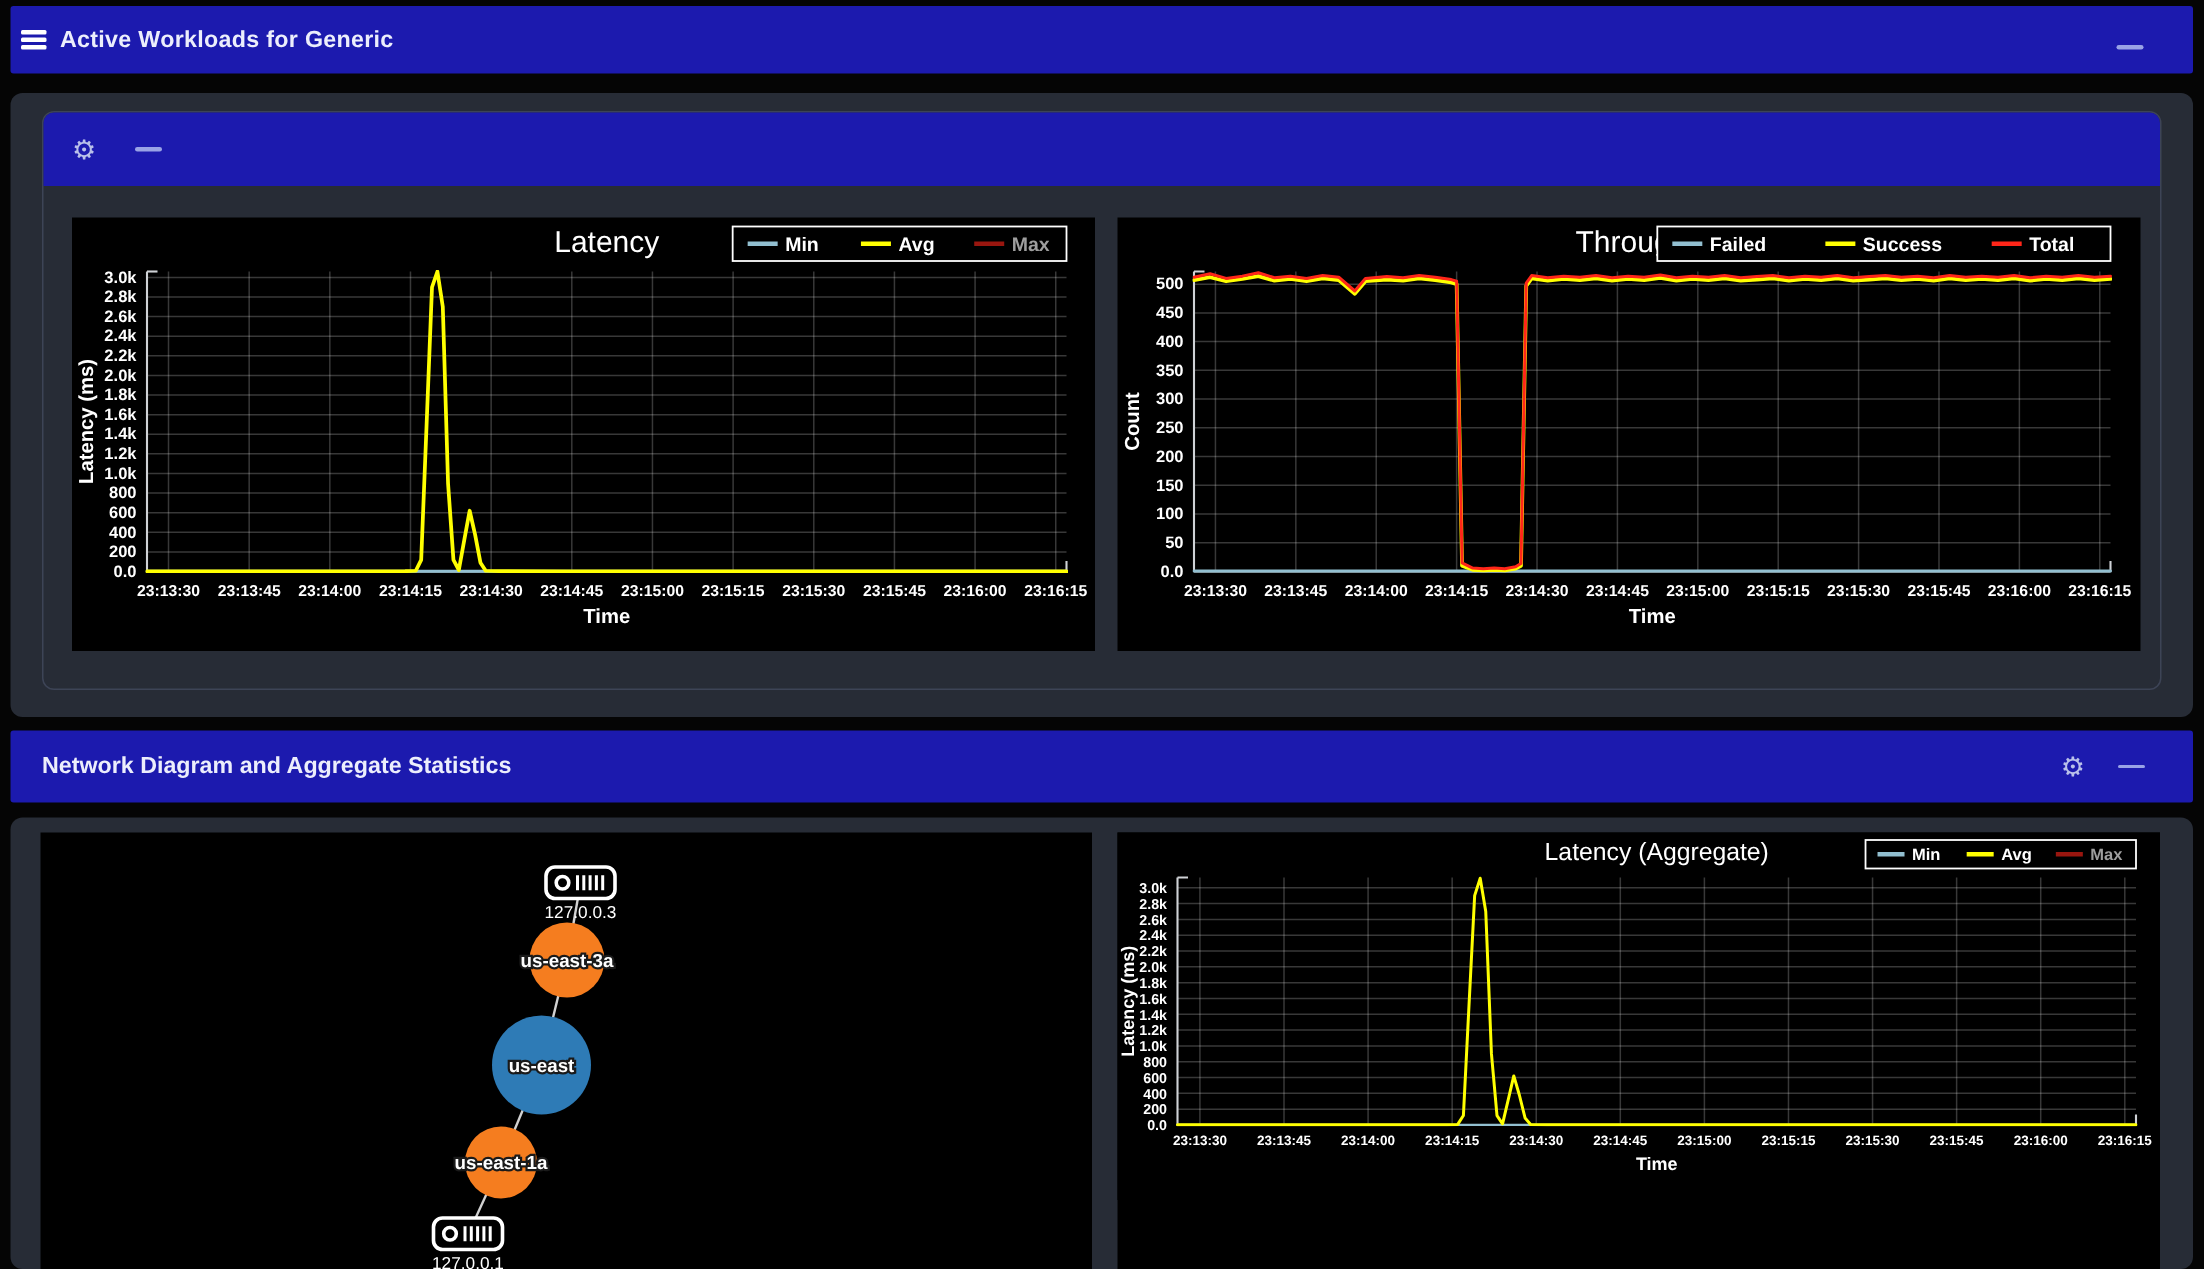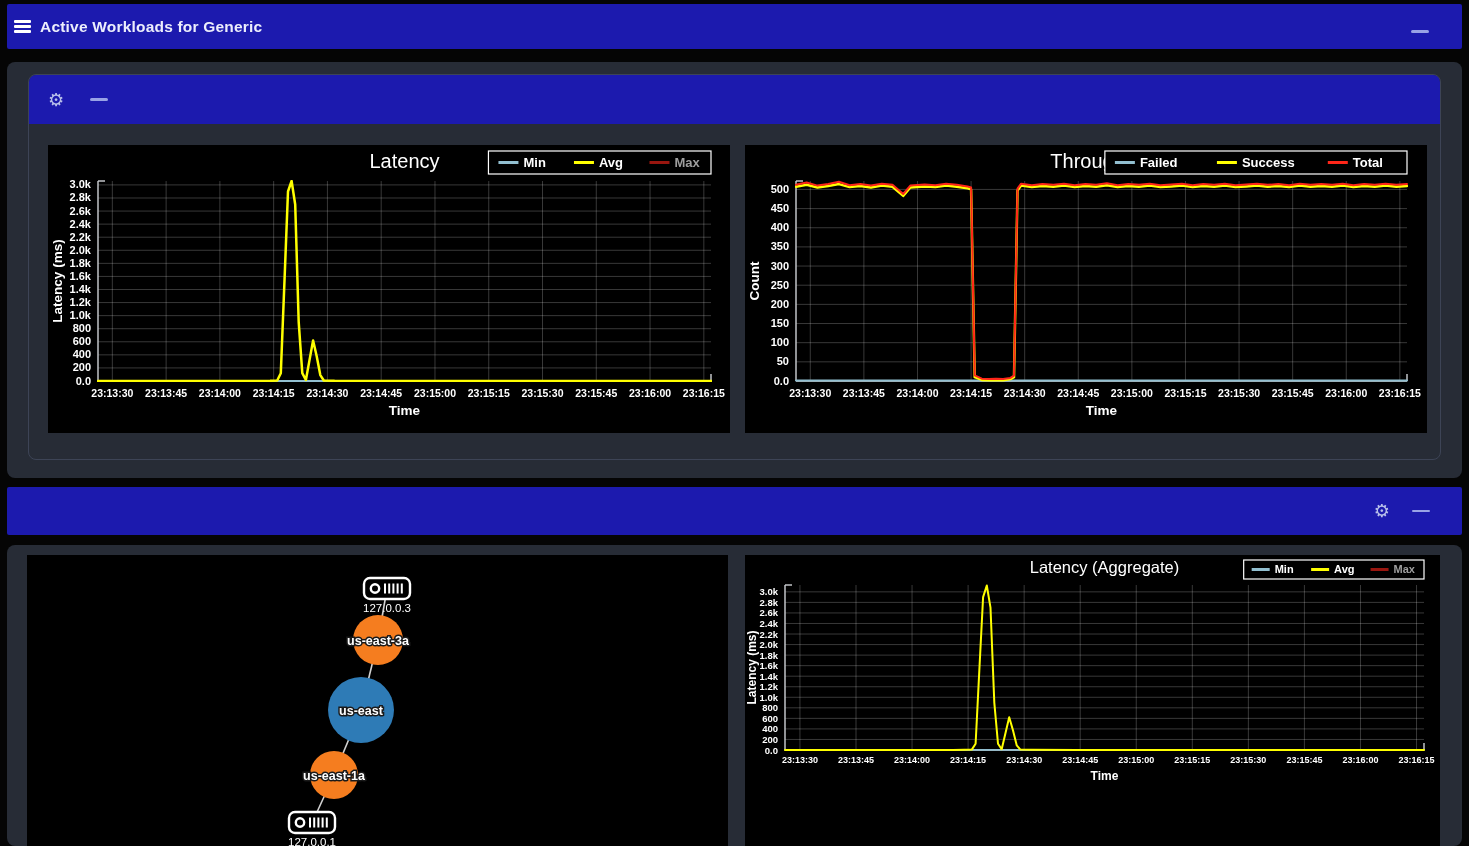--- a/index.html
+++ b/index.html
@@ -217,20 +217,21 @@
                 <line x1="582.8" y1="17.5" x2="602.8" y2="17.5" stroke="#ff2619" stroke-width="3" opacity="1"></line>
                 <text x="607.8" y="22.18" fill="#fff" font-size="13" font-weight="bold" text-anchor="start">Total</text>
               </g>
             </g>
           </svg></div>
     </div>
   </div>
 </section>
 
 <header class="abs" id="section2-bar">
+  <h2>Network Diagram and Aggregate Statistics</h2>
   <span class="gear">⚙</span>
   <div class="minus"></div>
 </header>
 
 <section class="abs card" id="bottom-card">
   <div id="network-diagram"><svg width="701" height="291" viewBox="0 0 701 291">
         <line x1="360" y1="34" x2="351" y2="85" stroke="#e8e8e8" stroke-width="1.6" opacity="0.9"></line>
         <line x1="351" y1="85" x2="334" y2="155" stroke="#e8e8e8" stroke-width="1.6" opacity="0.9"></line>
         <line x1="334" y1="155" x2="307" y2="220" stroke="#e8e8e8" stroke-width="1.6" opacity="0.9"></line>
         <line x1="307" y1="220" x2="285" y2="268" stroke="#e8e8e8" stroke-width="1.6" opacity="0.9"></line>

